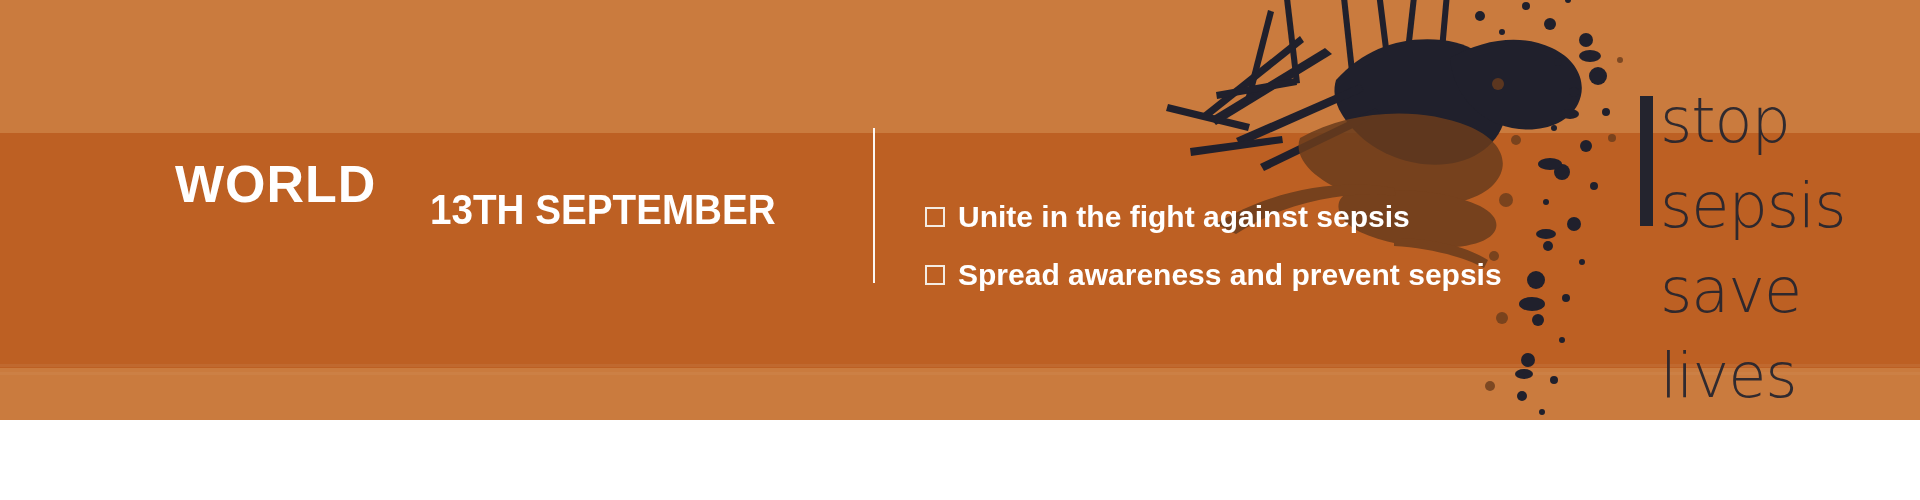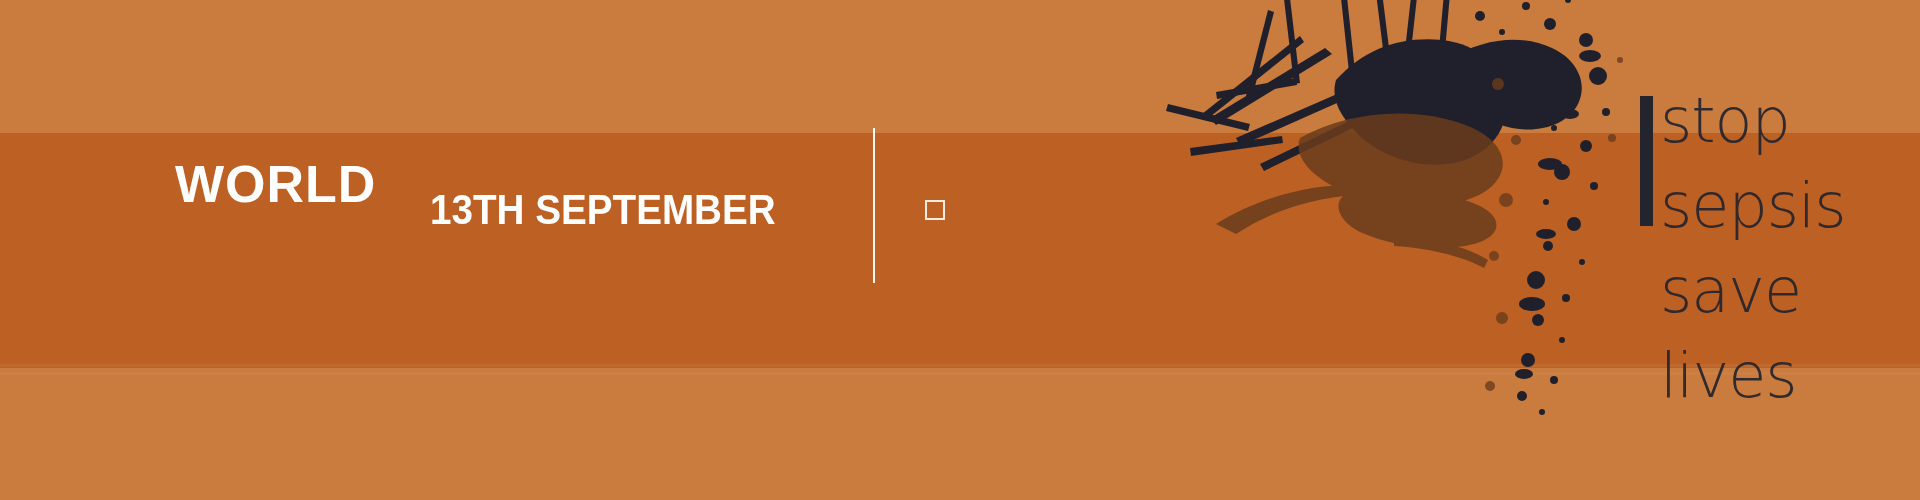--- a/index.html
+++ b/index.html
@@ -2,21 +2,21 @@
 <html><head>
 <meta charset="utf-8">
 <title>World Sepsis Day Banner</title>
 <style>
   html,body{margin:0;padding:0;background:#fff;}
   body{font-family:"Liberation Sans", sans-serif;}
 
   .banner{
     position:relative;
     width:1920px;
-    height:500px;
+    height:420px;
     overflow:hidden;
     background:#ca7b3e;
     -webkit-font-smoothing:antialiased;
   }
 
   
   .band-top{
     position:absolute; left:0; top:0; width:1920px; height:133px;
     background:#ca7b3e;
   }
@@ -272,17 +272,27 @@
   <div class="divider"></div>
 
   <div class="bullets">
     <div class="bullet-row">
       <span class="bullet-mark">
         <i class="tl"></i>
           <i class="tr"></i>
           <i class="bl"></i>
           <i class="br"></i>
       </span>
+      <span class="bullet-text">Unite in the fight against sepsis</span>
+    </div>
+    <div class="bullet-row">
+      <span class="bullet-mark">
+        <i class="tl"></i>
+          <i class="tr"></i>
+          <i class="bl"></i>
+          <i class="br"></i>
+      </span>
+      <span class="bullet-text">Spread awareness and prevent sepsis</span>
     </div>
   </div>
 
 
 </div>
 
 </body></html>

